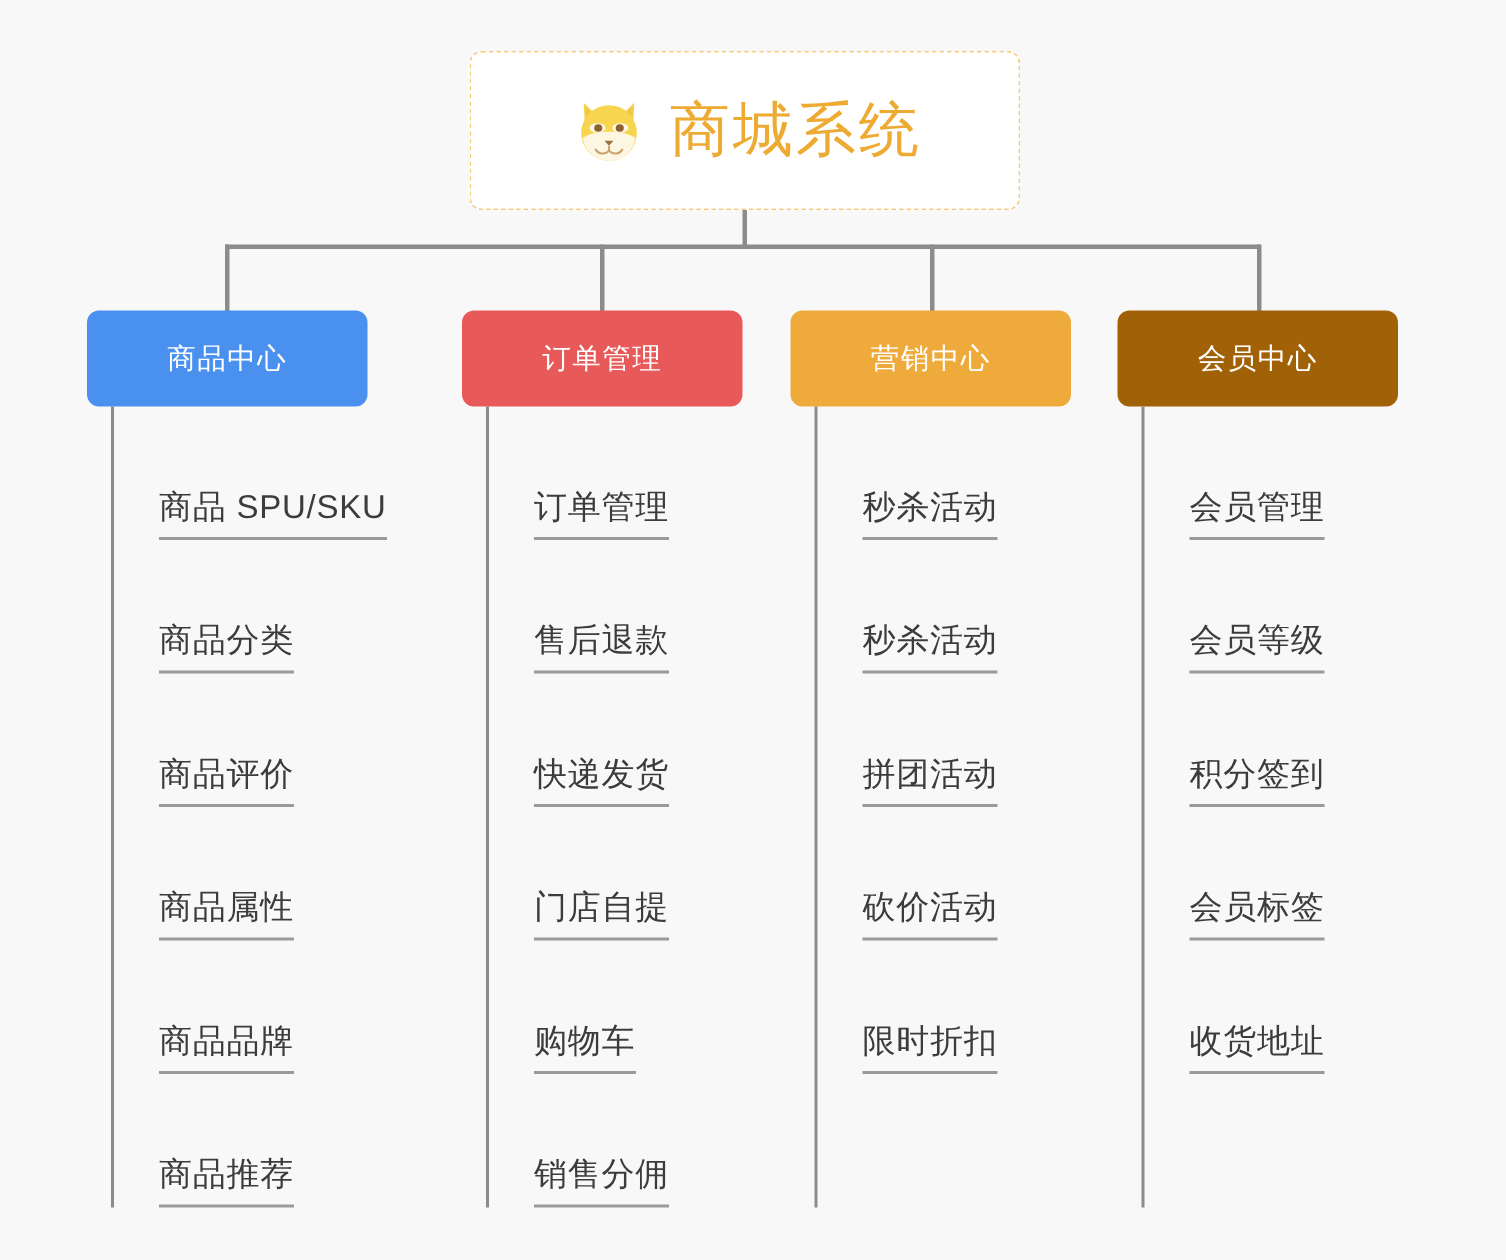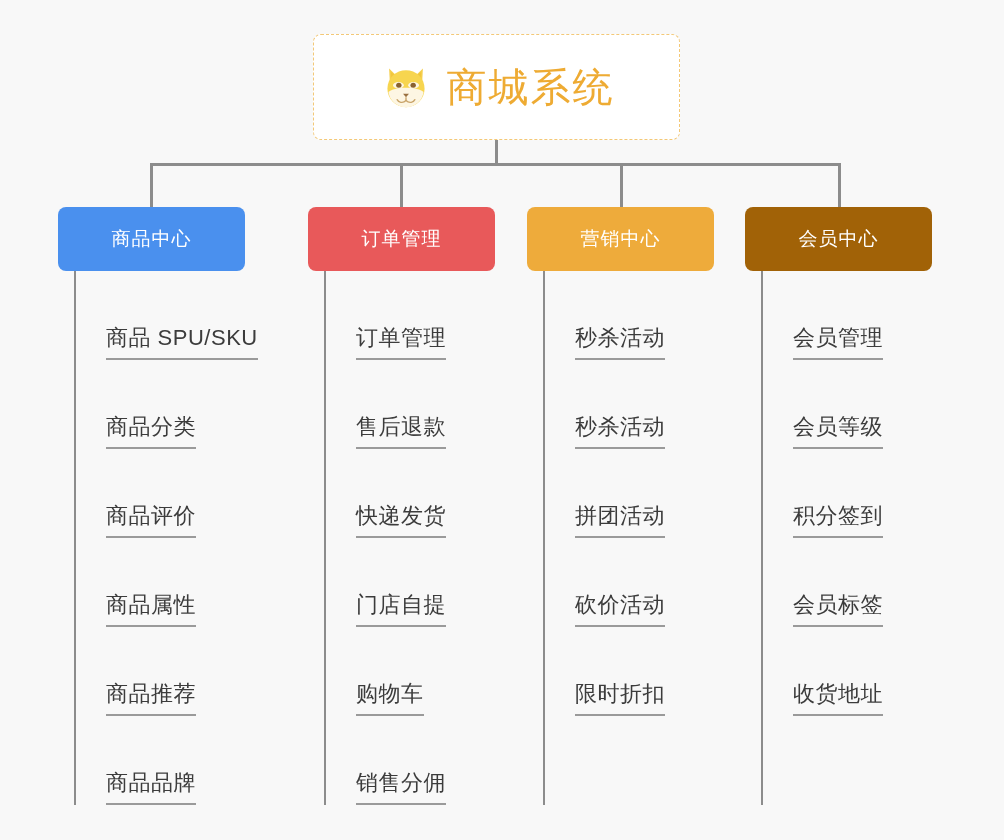--- a/index.html
+++ b/index.html
@@ -155,24 +155,24 @@
       <li class="leaf">
           <span class="leaf-label">商品分类</span>
         </li>
       <li class="leaf">
           <span class="leaf-label">商品评价</span>
         </li>
       <li class="leaf">
           <span class="leaf-label">商品属性</span>
         </li>
       <li class="leaf">
+          <span class="leaf-label">商品品牌</span>
+        </li>
+      <li class="leaf">
           <span class="leaf-label">商品推荐</span>
-        </li>
-      <li class="leaf">
-          <span class="leaf-label">商品品牌</span>
         </li>
     </ul>
   </div>
 
   <div class="branch" style="left:308px;">
     <div class="branch-header" style="background:#e8595a;">
       <span>订单管理</span>
     </div>
     <div class="branch-spine" style="height:534px;"></div>
     <ul class="leaf-list">

